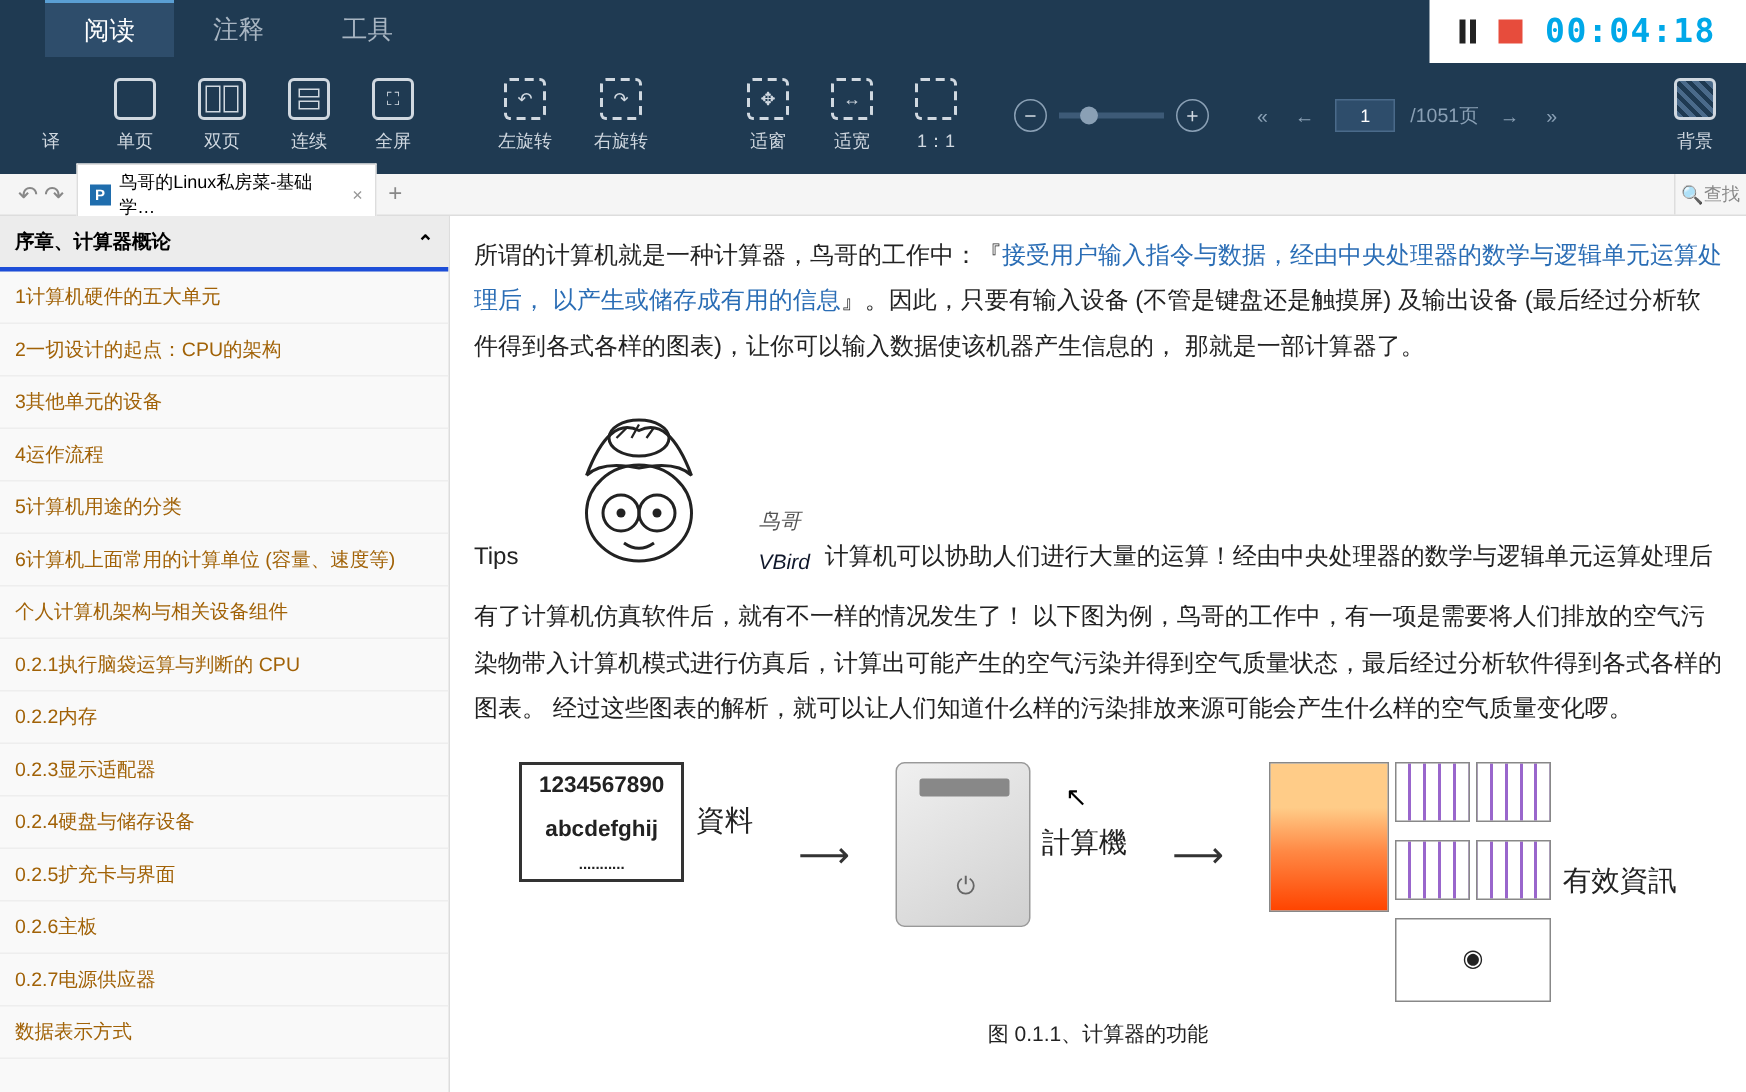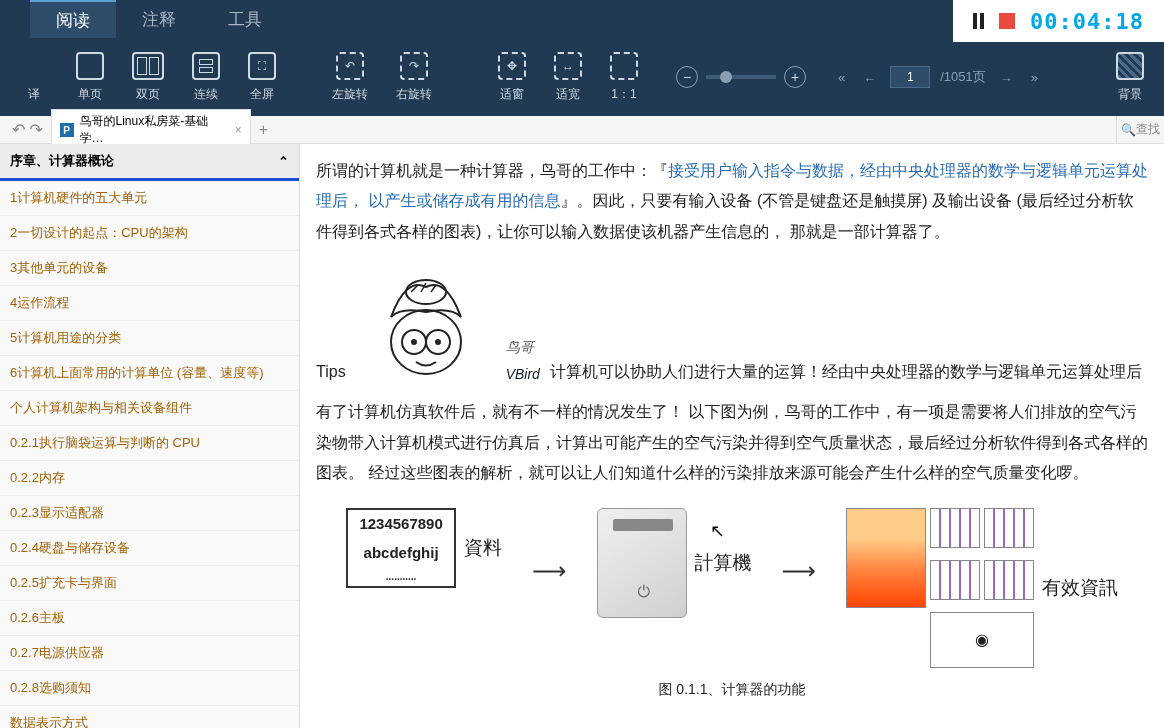--- a/index.html
+++ b/index.html
@@ -497,21 +497,20 @@
         <div class="sidebar-item">5计算机用途的分类</div>
         <div class="sidebar-item">6计算机上面常用的计算单位 (容量、速度等)</div>
         <div class="sidebar-item">个人计算机架构与相关设备组件</div>
         <div class="sidebar-item">0.2.1执行脑袋运算与判断的 CPU</div>
         <div class="sidebar-item">0.2.2内存</div>
         <div class="sidebar-item">0.2.3显示适配器</div>
         <div class="sidebar-item">0.2.4硬盘与储存设备</div>
         <div class="sidebar-item">0.2.5扩充卡与界面</div>
         <div class="sidebar-item">0.2.6主板</div>
         <div class="sidebar-item">0.2.7电源供应器</div>
-        <div class="sidebar-item">0.2.8选购须知</div>
         <div class="sidebar-item">数据表示方式</div>
       </div>
   </div>
   <div class="content">
     <p>
       <span>所谓的计算机就是一种计算器，鸟哥的工作中：『</span><span class="link-text">接受用户输入指令与数据，经由中央处理器的数学与逻辑单元运算处理后， 以产生或储存成有用的信息</span><span>』。因此，只要有输入设备 (不管是键盘还是触摸屏) 及输出设备 (最后经过分析软件得到各式各样的图表)，让你可以输入数据使该机器产生信息的， 那就是一部计算器了。</span>
     </p>
     <div class="tips-block">
       <div>Tips</div>
       <div class="tips-avatar">

